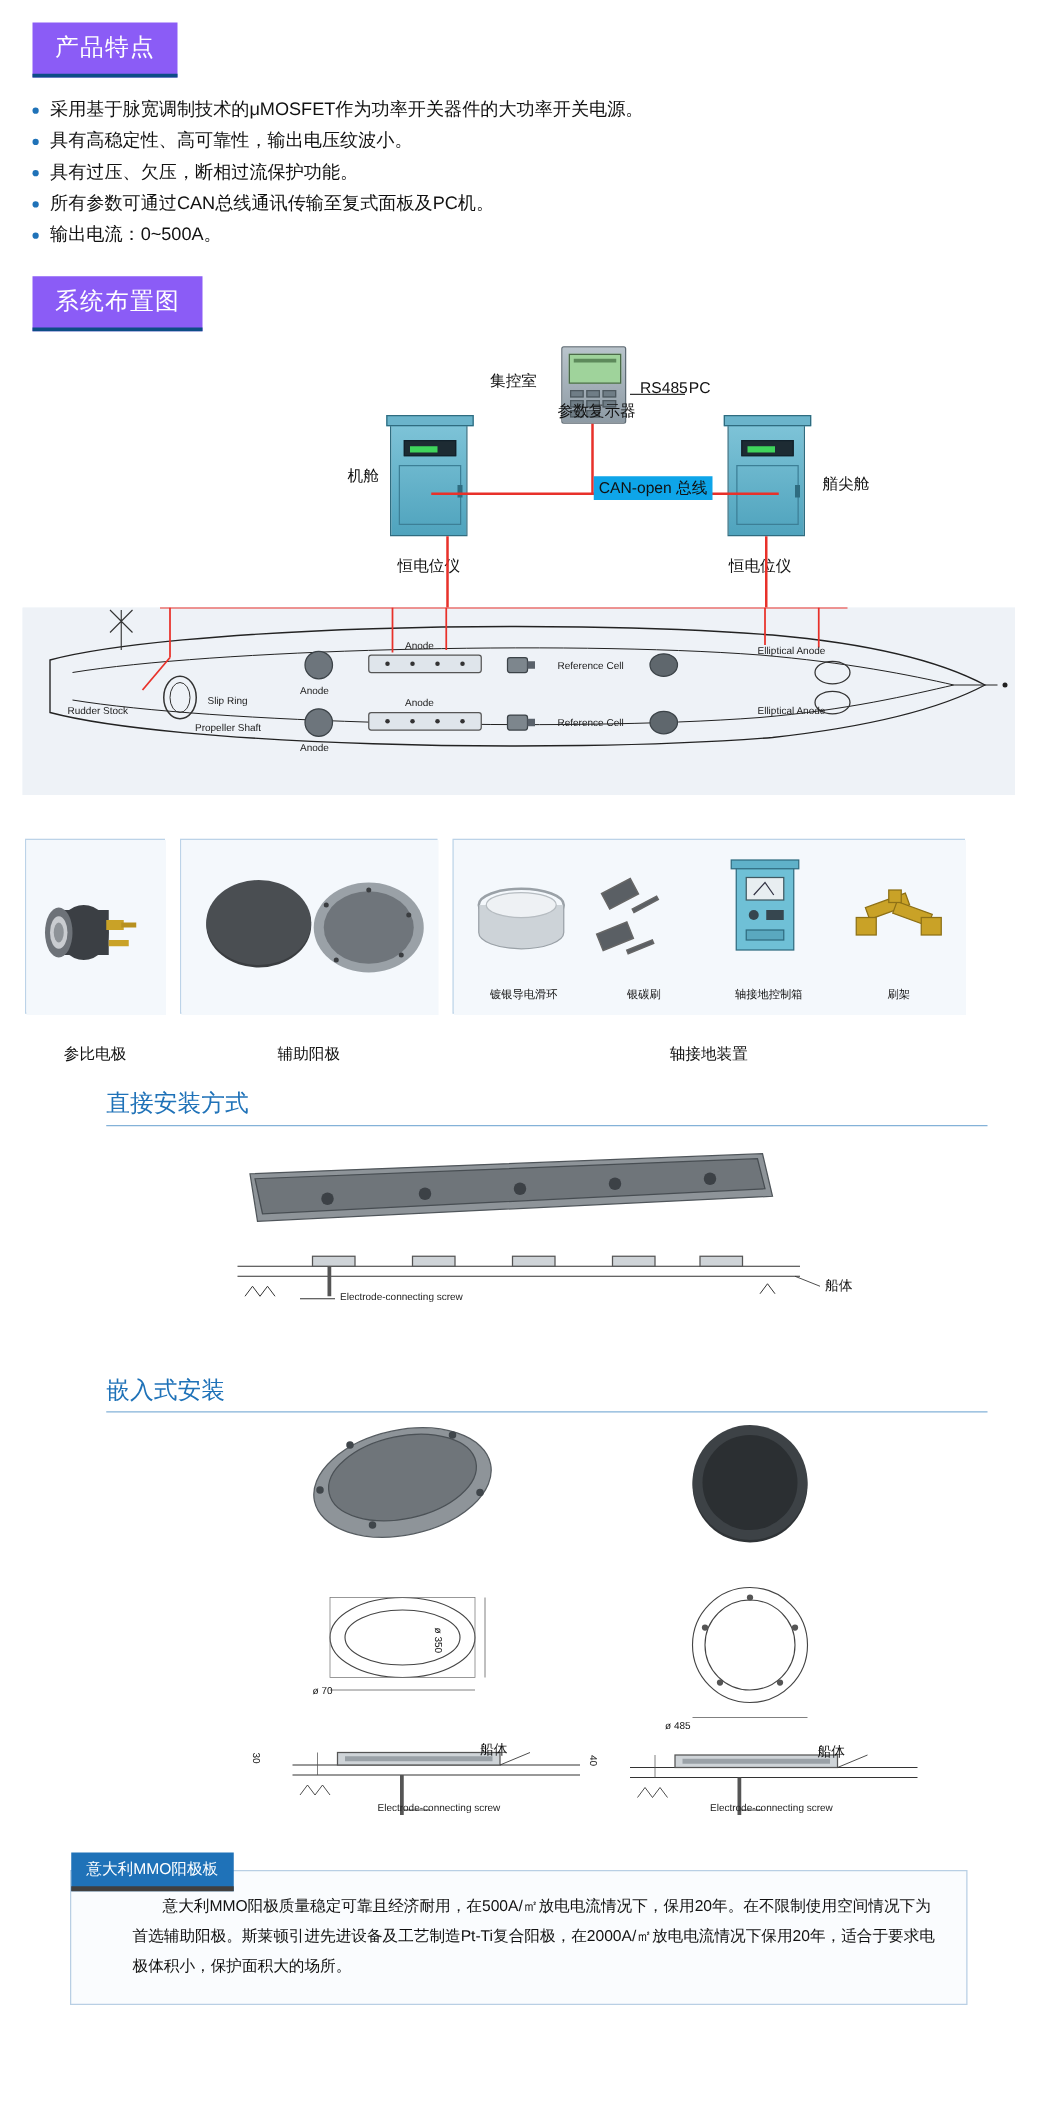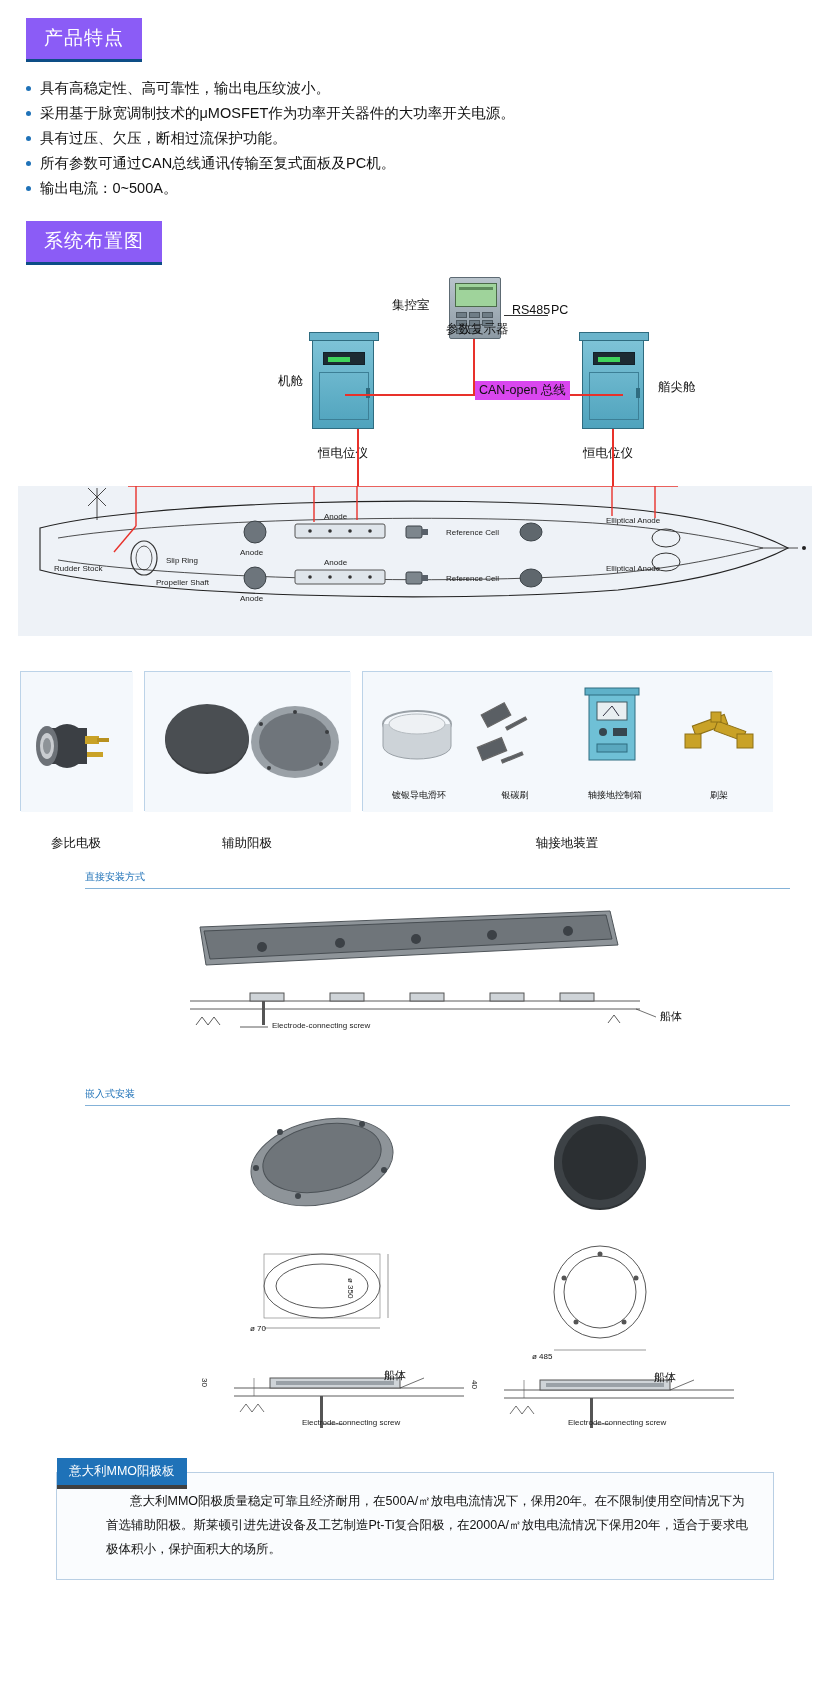--- a/index.html
+++ b/index.html
@@ -101,21 +101,21 @@
   
   .photos { display:flex; gap:12px; padding: 10px 20px 0 20px; }
   .pbox { border:1px solid #bcd3e8; background:#f4f8fc; position:relative; }
   .pbox.one { width:112px; height:140px; }
   .pbox.two { width:206px; height:140px; }
   .pbox.four { width:410px; height:140px; }
   .cap { text-align:center; font-size:12.5px; margin-top:24px; color:#111; }
   .subcap { position:absolute; bottom:8px; font-size:9px; text-align:center; color:#111; }
 
   
-  .sub-title { font-size:10px; color:#1f72b8; margin:18px 0 4px 85px; }
+  .sub-title { font-size:19px; color:#1f72b8; margin:18px 0 4px 85px; }
   .rule { height:1px; background:#1f72b8; margin:0 40px 0 85px; opacity:.55; }
 
   
   .note-wrap { margin: 26px 56px 20px 56px; border:1px solid #b9cfe4; background:#fafcfe; padding:16px 22px 18px 22px; position:relative; }
   .note-tab {
     position:absolute; left:0; top:-15px;
     background:#1f72b8; color:#fff; font-size:12.5px; padding:5px 12px;
     border-bottom:4px solid #404040;
   }
   .note-text { font-size:12.5px; line-height:24px; color:#111; text-indent:24px;margin-left:27px; }
@@ -125,22 +125,22 @@
 </head>
 <body>
 
 <div class="page">
 
   <div style="padding:18px 0 0 26px;">
     <div class="tab-head">产品特点</div>
   </div>
 
   <ul class="features">
+    <li>采用基于脉宽调制技术的μMOSFET作为功率开关器件的大功率开关电源。</li>
     <li>具有高稳定性、高可靠性，输出电压纹波小。</li>
-    <li>采用基于脉宽调制技术的μMOSFET作为功率开关器件的大功率开关电源。</li>
     <li>具有过压、欠压，断相过流保护功能。</li>
     <li>所有参数可通过CAN总线通讯传输至复式面板及PC机。</li>
     <li>输出电流：0~500A。</li>
   </ul>
 
   <div style="padding:20px 0 0 26px;">
     <div class="tab-head">系统布置图</div>
   </div>
 
   <div class="diagram">
@@ -180,21 +180,21 @@
       <div class="knob"></div>
     </div>
 
     <div class="lbl" style="left:278px; top:102px;">机舱</div>
     <div class="lbl" style="left:658px; top:108px;">艏尖舱</div>
     <div class="lbl" style="left:318px; top:174px;">恒电位仪</div>
     <div class="lbl" style="left:583px; top:174px;">恒电位仪</div>
 
     <div class="redline" style="left:345px; top:123px; width:278px; height:1.5px;"></div>
     <div class="redline" style="left:473px; top:68px; width:1.5px; height:56px;"></div>
-    <div class="lbl" style="left:475px; top:110px; background:#d946ef; padding:1px 4px;">CAN-open 总线</div>
+    <div class="lbl" style="left:475px; top:110px; background:#0ea5e9; padding:1px 4px;">CAN-open 总线</div>
 
     <div class="redline" style="left:357px; top:158px; width:1.5px; height:60px;"></div>
     <div class="redline" style="left:612px; top:158px; width:1.5px; height:58px;"></div>
 
     <div class="hull-wrap">
       <svg class="hull" width="794" height="150" viewBox="0 0 794 150">
 
         <rect x="0" y="0" width="794" height="150" fill="#eef2f7"></rect>
 
         <path d="M22 42 C120 16 420 8 600 22 C690 30 740 46 770 62 C740 78 690 94 600 104 C420 118 120 110 22 84 Z" fill="none" stroke="#222" stroke-width="1.1"></path>

